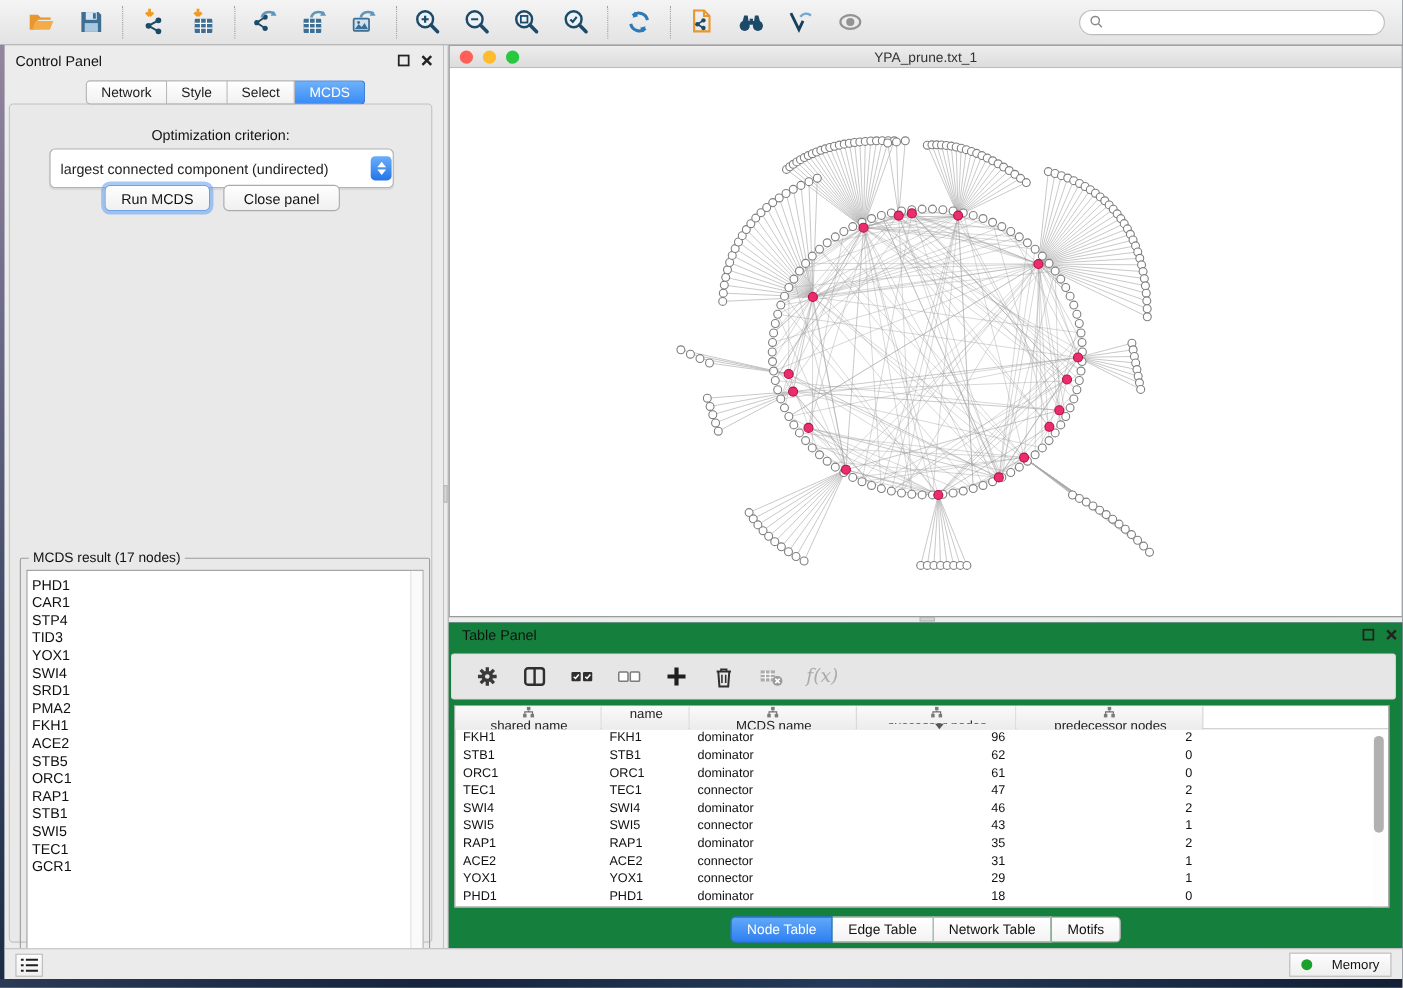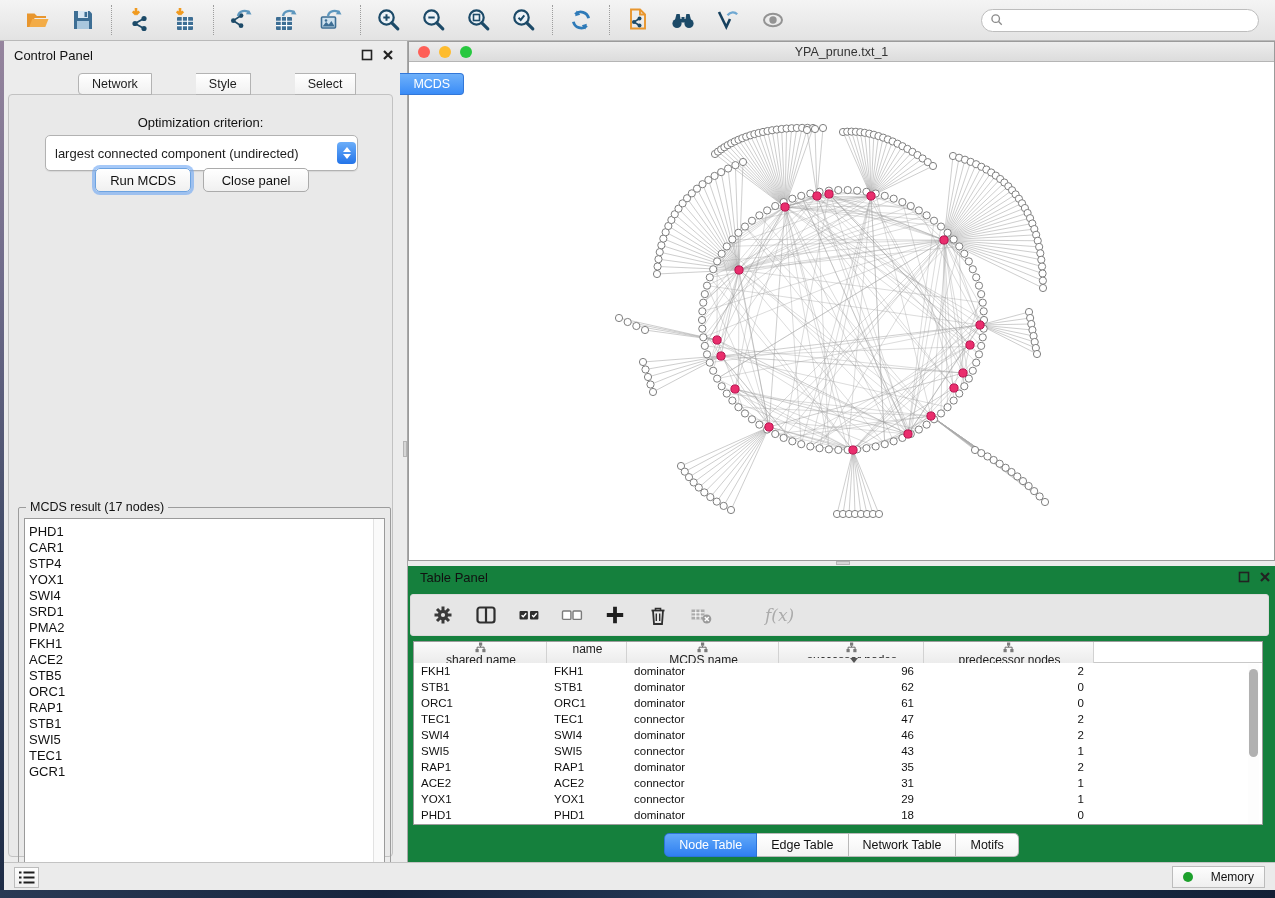--- a/index.html
+++ b/index.html
@@ -31,21 +31,21 @@
     font-size:12px; font-family:"Liberation Sans",sans-serif; padding-left:5px; }
 
   
   #control-panel { left:4px; top:41px; width:399px; height:821px; background:#ececec; }
   #cp-header { position:absolute; left:0; top:0; width:100%; height:28px; }
   #cp-title { position:absolute; left:10px; top:7px; font-size:13px; color:#111; }
   .win-btn { position:absolute; top:7px; width:15px; height:14px; background:none; border:none;
     cursor:pointer; display:flex; align-items:center; justify-content:center; }
   .win-btn svg { width:12px; height:12px; }
   #cp-float { left:355px; } #cp-close { left:376px; }
-  #cp-tabs { position:absolute; left:74px; top:32px; display:flex;gap:44px; }
+  #cp-tabs { position:absolute; left:74px; top:32px; display:flex; }
   .cp-tab { height:22px; padding:0 13px; font-size:12.5px; font-family:"Liberation Sans",sans-serif;
     background:linear-gradient(#ffffff,#f1f1f1); border:1px solid #b3b3b3; border-left:none;
     color:#1d1d1d; cursor:pointer; position:relative; z-index:2; }
   .cp-tab:first-child { border-left:1px solid #b3b3b3; border-radius:4px 0 0 4px; }
   .cp-tab:last-child { border-radius:0 4px 4px 0; }
   .cp-tab.active { background:linear-gradient(#6fb1fa,#3a8cf7); color:#fff; border-color:#3277d8; }
   #cp-content { position:absolute; left:4px; top:53px; width:385px; height:763px;
     background:#e9e9e9; border:1px solid #c2c2c2; border-radius:4px; }
   #opt-label { position:absolute; left:0; top:20px; width:100%; text-align:center;
     font-size:13px; color:#111; }
@@ -100,21 +100,21 @@
   
   #table-panel { left:408px; top:566px; width:867px; height:296px; background:#15803d; }
   #tp-title { position:absolute; left:12px; top:4px; font-size:13px; color:#111; }
   #tp-float { left:828px; top:4px; } #tp-close { left:849px; top:4px; }
   #tp-toolbar { position:absolute; left:2px; top:28px; width:859px; height:42px;
     background:#e6e6e6; border:1px solid #dadada; border-radius:3px;
     display:flex; align-items:center; gap:21px; padding-left:21px; }
   .tp-btn { background:none; border:none; cursor:pointer; display:flex;
     align-items:center; justify-content:center; height:26px; }
   .tp-btn svg { width:22px; height:22px; }
-  .tp-btn .fx { font-family:"DejaVu Serif", serif; font-style:italic; font-size:17px; color:#ababab;margin-left:32px; }
+  .tp-btn .fx { font-family:"DejaVu Serif", serif; font-style:italic; font-size:17px; color:#ababab; }
   #tp-table { position:absolute; left:5px; top:75px; width:850px; height:184px;
     background:#fff; border:1px solid #9c9c9c; overflow:hidden; }
   #thead { display:flex; height:21px; background:#fff; border-bottom:1px solid #c9c9c9; }
   .th { height:21px; background:linear-gradient(#fafafa,#ececec); border-right:1px solid #d2d2d2;
     display:flex; align-items:center; font-size:12px; color:#222; padding:0 4px 0 6px; cursor:pointer;flex-direction:column; }
   .th svg { width:11px; height:11px; margin-right:2px; flex:0 0 auto; }
   .th .th-label { flex:1; text-align:center; white-space:nowrap; overflow:hidden; }
   .th .sort { width:0; height:0; border-left:4px solid transparent; border-right:4px solid transparent;
     border-top:5px solid #555; margin-left:3px; }
   .tr { display:flex; height:16px; cursor:default; }
@@ -341,20 +341,21 @@
       </span>
     </div>
     <button id="run-btn" class="pill-btn">Run MCDS</button>
     <button id="closepanel-btn" class="pill-btn">Close panel</button>
     <div id="mcds-group">
       <span id="mcds-legend">MCDS result (17 nodes)</span>
       <div id="mcds-list">
           <div class="mcds-item">PHD1</div>
           <div class="mcds-item">CAR1</div>
           <div class="mcds-item">STP4</div>
+          <div class="mcds-item">TID3</div>
           <div class="mcds-item">YOX1</div>
           <div class="mcds-item">SWI4</div>
           <div class="mcds-item">SRD1</div>
           <div class="mcds-item">PMA2</div>
           <div class="mcds-item">FKH1</div>
           <div class="mcds-item">ACE2</div>
           <div class="mcds-item">STB5</div>
           <div class="mcds-item">ORC1</div>
           <div class="mcds-item">RAP1</div>
           <div class="mcds-item">STB1</div>

